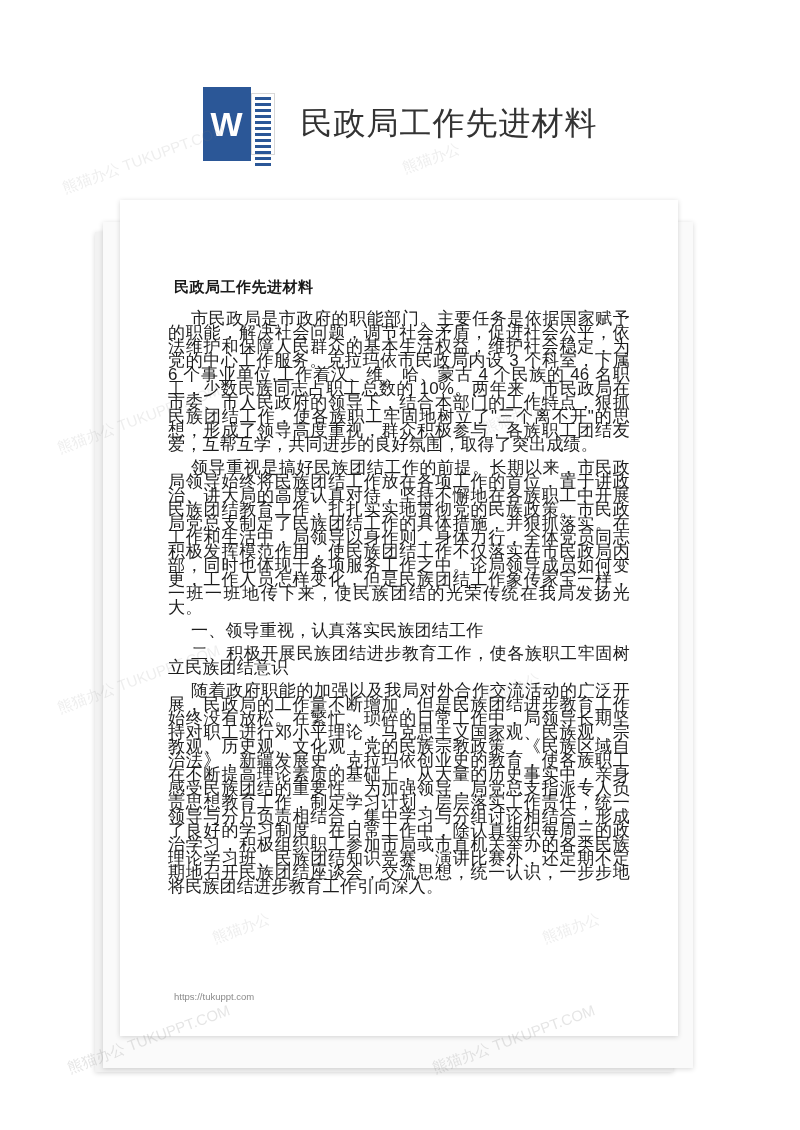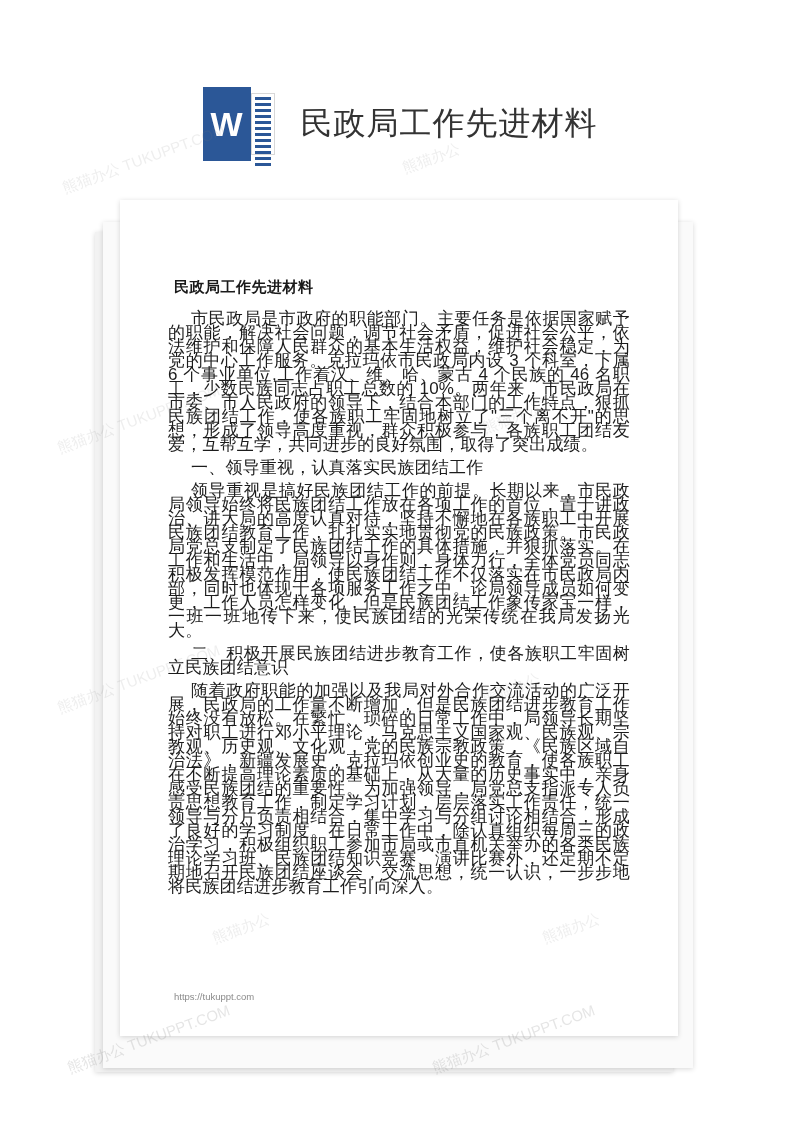--- a/index.html
+++ b/index.html
@@ -204,22 +204,22 @@
 </div>
 
 <div class="stack">
   <div class="sheet sheet-back2"></div>
   <div class="sheet sheet-back1"></div>
   <div class="sheet sheet-front">
     <div class="page-content">
       <div class="p-title">民政局工作先进材料</div>
       <div class="p-body">
         <p class="para">市民政局是市政府的职能部门。主要任务是依据国家赋予的职能，解决社会问题，调节社会矛盾，促进社会公平，依法维护和保障人民群众的基本生活权益，维护社会稳定，为党的中心工作服务。克拉玛依市民政局内设 3 个科室，下属 6 个事业单位,工作着汉、维、哈、蒙古 4 个民族的 46 名职工，少数民族同志占职工总数的 10%。两年来，市民政局在市委、市人民政府的领导下，结合本部门的工作特点，狠抓民族团结工作，使各族职工牢固地树立了"三个离不开"的思想，形成了领导高度重视，群众积极参与，各族职工团结友爱，互帮互学，共同进步的良好氛围，取得了突出成绩。</p>
+        <p class="para">领导重视是搞好民族团结工作的前提。长期以来，市民政局领导始终将民族团结工作放在各项工作的首位，置于讲政治、讲大局的高度认真对待，坚持不懈地在各族职工中开展民族团结教育工作，扎扎实实地贯彻党的民族政策。市民政局党总支制定了民族团结工作的具体措施，并狠抓落实。在工作和生活中，局领导以身作则，身体力行，全体党员同志积极发挥模范作用，使民族团结工作不仅落实在市民政局内部，同时也体现于各项服务工作之中。论局领导成员如何变更，工作人员怎样变化，但是民族团结工作象传家宝一样，一班一班地传下来，使民族团结的光荣传统在我局发扬光大。</p>
         <p class="para heading">一、领导重视，认真落实民族团结工作</p>
-        <p class="para">领导重视是搞好民族团结工作的前提。长期以来，市民政局领导始终将民族团结工作放在各项工作的首位，置于讲政治、讲大局的高度认真对待，坚持不懈地在各族职工中开展民族团结教育工作，扎扎实实地贯彻党的民族政策。市民政局党总支制定了民族团结工作的具体措施，并狠抓落实。在工作和生活中，局领导以身作则，身体力行，全体党员同志积极发挥模范作用，使民族团结工作不仅落实在市民政局内部，同时也体现于各项服务工作之中。论局领导成员如何变更，工作人员怎样变化，但是民族团结工作象传家宝一样，一班一班地传下来，使民族团结的光荣传统在我局发扬光大。</p>
         <p class="para heading">二、积极开展民族团结进步教育工作，使各族职工牢固树立民族团结意识</p>
         <p class="para">随着政府职能的加强以及我局对外合作交流活动的广泛开展，民政局的工作量不断增加，但是民族团结进步教育工作始终没有放松。在繁忙、琐碎的日常工作中，局领导长期坚持对职工进行邓小平理论，马克思主义国家观、民族观、宗教观、历史观、文化观，党的民族宗教政策，《民族区域自治法》，新疆发展史，克拉玛依创业史的教育，使各族职工在不断提高理论素质的基础上，从大量的历史事实中，亲身感受民族团结的重要性。为加强领导，局党总支指派专人负责思想教育工作，制定学习计划，层层落实工作责任，统一领导与分片负责相结合，集中学习与分组讨论相结合，形成了良好的学习制度。在日常工作中，除认真组织每周三的政治学习，积极组织职工参加市局或市直机关举办的各类民族理论学习班、民族团结知识竞赛、演讲比赛外，还定期不定期地召开民族团结座谈会，交流思想，统一认识，一步步地将民族团结进步教育工作引向深入。</p>
       </div>
       <div class="watermark-url">https://tukuppt.com</div>
     </div>
   </div>
 </div>
 
 <div class="wm" style="left:60px; top:180px;">熊猫办公 TUKUPPT.COM</div>
 <div class="wm" style="left:400px; top:160px;">熊猫办公</div>

